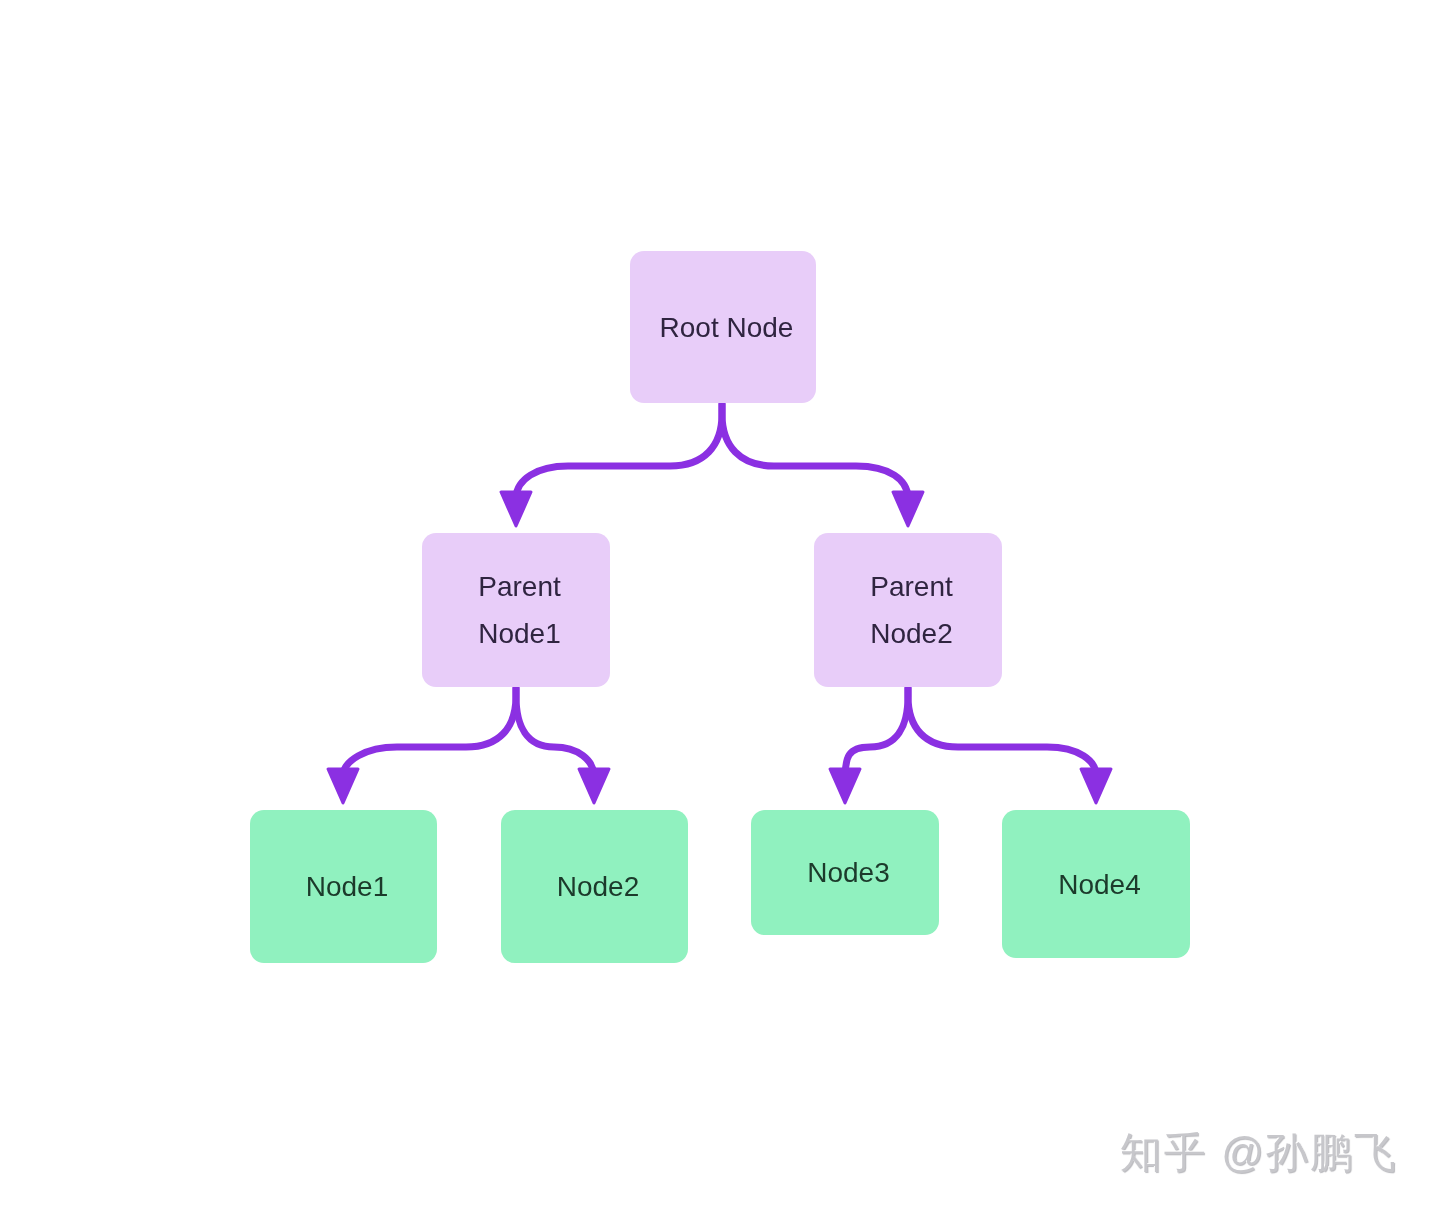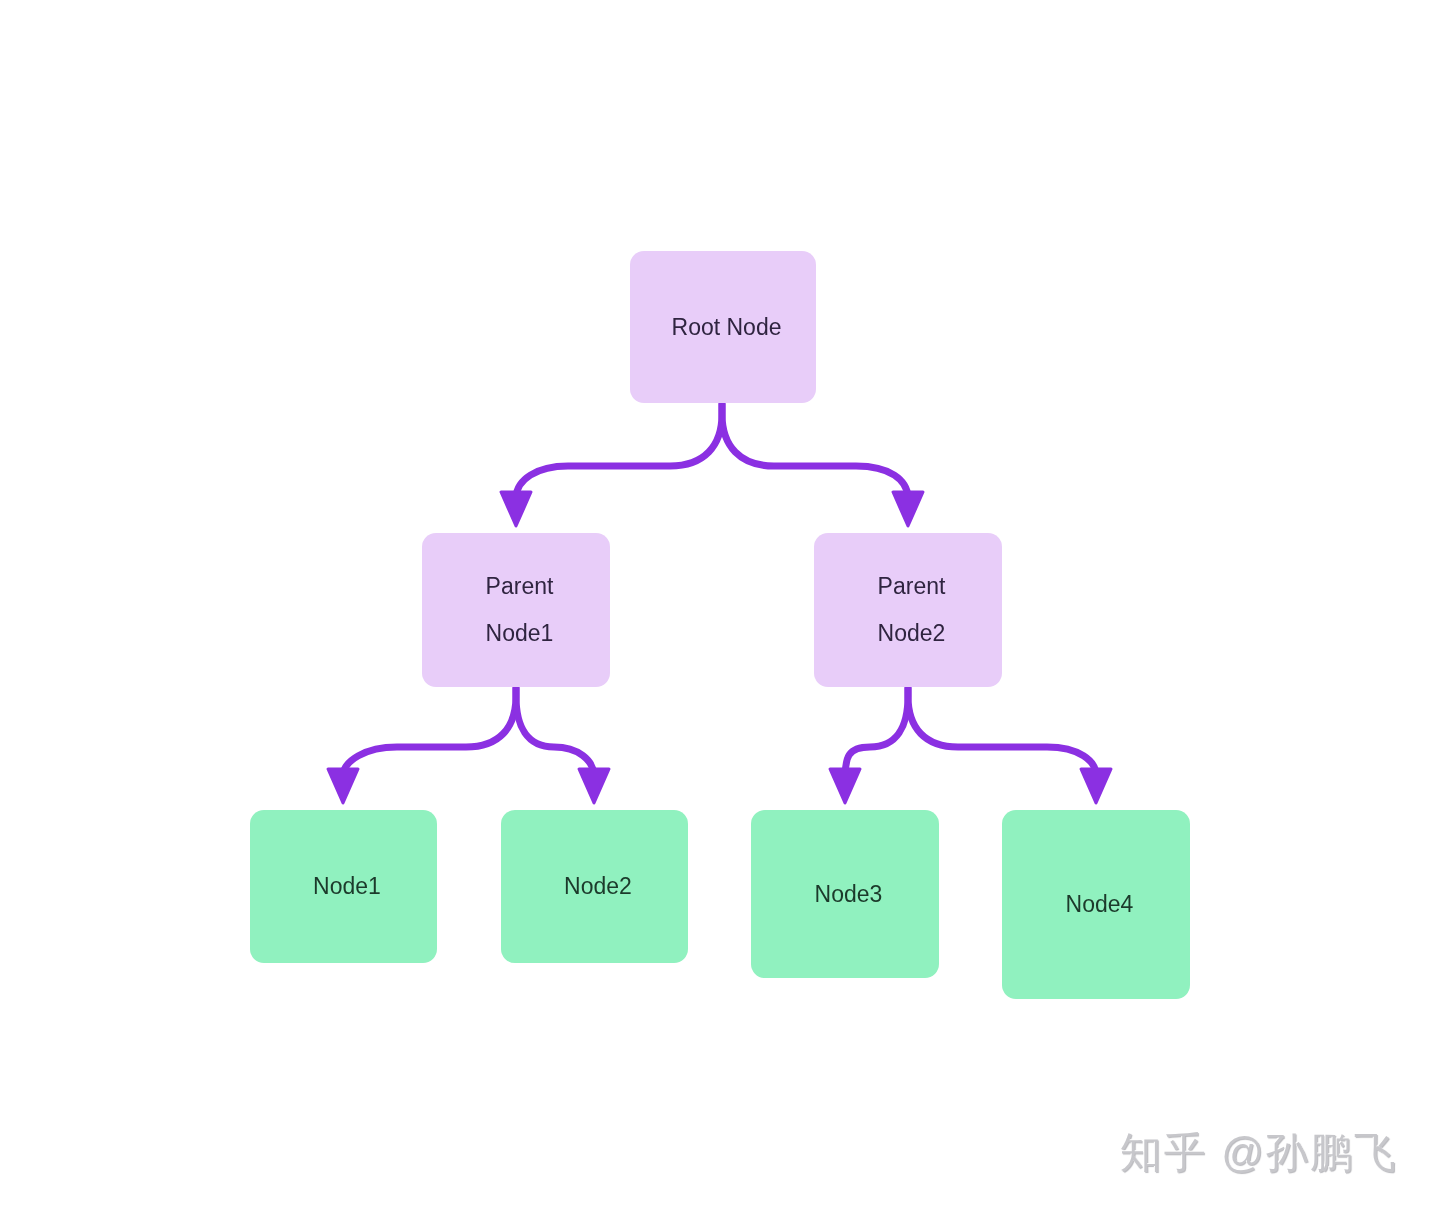--- a/index.html
+++ b/index.html
@@ -34,35 +34,35 @@
     stroke-width:3;
     stroke-linejoin:round;
   }
   .node{
     position:absolute;
     border-radius:14px;
     display:flex;
     flex-direction:column;
     align-items:center;
     justify-content:center;
-    font-size:23px;
+    font-size:28px;
     font-weight:500;
     text-align:center;
     line-height:47px;
     padding-left:7px;
   }
   .node.purple{background:var(--parent-fill);color:var(--parent-text);}
   .node.green{background:var(--leaf-fill);color:var(--leaf-text);}
   .node-root   {left:630px; top:251px; width:186px; height:152px;}
   .node-parent1{left:422px; top:533px; width:188px; height:154px;}
   .node-parent2{left:814px; top:533px; width:188px; height:154px;}
   .node-leaf1  {left:250px; top:810px; width:187px; height:153px;}
   .node-leaf2  {left:501px; top:810px; width:187px; height:153px;}
-  .node-leaf3  {left:751px; top:810px; width:188px; height:168px;}
-  .node-leaf4  {left:1002px;top:810px; width:188px; height:189px;}
+  .node-leaf3  {left:751px; top:810px; width:188px; height:125px;}
+  .node-leaf4  {left:1002px;top:810px; width:188px; height:148px;}
   .watermark{
     position:absolute;
     right:42px;
     bottom:32px;
     font-size:42px;
     font-weight:400;
     letter-spacing:2px;
     color:var(--watermark-color);
     text-shadow:-1px -1px 0 #ffffff, 1px 1px 1px #b9b9bd;
     user-select:none;

